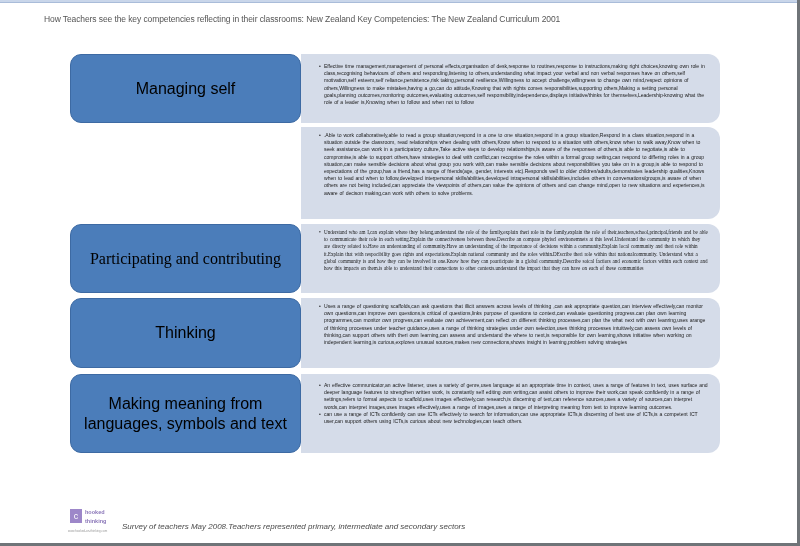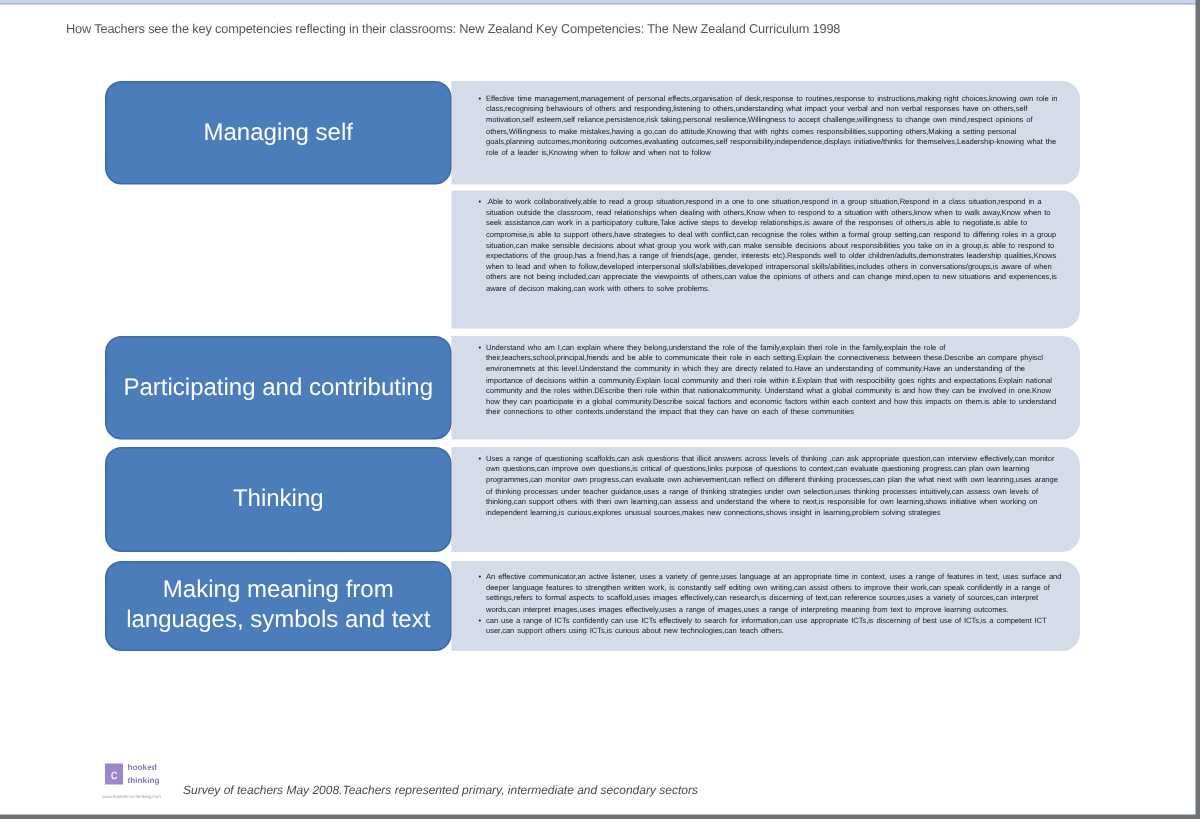--- a/index.html
+++ b/index.html
@@ -38,21 +38,21 @@
     }
     .panel .bullet { display: flex; }
     .panel .bullet-dot { width: 5px; flex: 0 0 5px; }
     .panel .bullet-text { flex: 1; word-spacing: 0.6px; }
 
     .label-box {
       position: absolute; left: 0; top: 0; bottom: 0; width: 231px;
       background: #4b7dba;
       border: 1px solid #3d6aa3;
       border-radius: 11px;
-      color: #ffffff;
+      color: #000000;
       font-size: 16px; line-height: 20px;
       display: flex; align-items: center; justify-content: center;
       text-align: center;
       padding: 0 4px;
       z-index: 2;
     }
 
     .footer-logo {
       position: absolute; left: 68px; top: 505px; width: 50px; height: 34px;
     }
@@ -69,21 +69,21 @@
       font-size: 8px; font-style: italic; color: #4a4a4a; white-space: nowrap;
     }
   </style>
 </head>
 <body>
 
 <div class="top-strip"></div>
 <div class="right-edge"></div>
 <div class="bottom-edge"></div>
 
-<div class="page-title">How Teachers see the key competencies reflecting in their classrooms: New Zealand Key Competencies: The New Zealand Curriculum 1998</div>
+<div class="page-title">How Teachers see the key competencies reflecting in their classrooms: New Zealand Key Competencies: The New Zealand Curriculum 2001</div>
 
 <div class="row" style="top:54px; height:69px;">
   <div class="label-box">
     <span>Managing self</span>
   </div>
   <div class="panel" style="padding-top:9px;">
     <div class="bullet">
       <span class="bullet-dot">•</span>
       <span class="bullet-text">Effective time management,management of personal effects,organisation of desk,response to routines,response to instructions,making right choices,knowing own role in class,recognising behaviours of others and responding,listening to others,understanding what impact your verbal and non verbal responses have on others,self motivation,self esteem,self reliance,persistence,risk taking,personal resilience,Willingness to accept challenge,willingness to change own mind,respect opinions of others,Willingness to make mistakes,having a go,can do attitude,Knowing that with rights comes responsibilities,supporting others,Making a setting personal goals,planning outcomes,monitoring outcomes,evaluating outcomes,self responsibility,independence,displays initiative/thinks for themselves,Leadership-knowing what the role of a leader is,Knowing when to follow and when not to follow</span>
     </div>
@@ -92,21 +92,21 @@
 
 <div class="row" style="top:127px; height:92px;">
   <div class="panel">
     <div class="bullet">
       <span class="bullet-dot">•</span>
       <span class="bullet-text">.Able to work collaboratively,able to read a group situation,respond in a one to one situation,respond in a group situation,Respond in a class situation,respond in a situation outside the classroom, read relationships when dealing with others,Know when to respond to a situation with others,know when to walk away,Know when to seek assistance,can work in a participatory culture,Take active steps to develop relationships,is aware of the responses of others,is able to negotiate,is able to compromise,is able to support others,have strategies to deal with conflict,can recognise the roles within a formal group setting,can respond to differing roles in a group situation,can make sensible decisions about what group you work with,can make sensible decisions about responsibilities you take on in a group,is able to respond to expectations of the group,has a friend,has a range of friends(age, gender, interests etc).Responds well to older children/adults,demonstrates leadership qualities,Knows when to lead and when to follow,developed interpersonal skills/abilities,developed intrapersonal skills/abilities,includes others in conversations/groups,is aware of when others are not being included,can appreciate the viewpoints of others,can value the opinions of others and can change mind,open to new situations and experiences,is aware of decison making,can work with others to solve problems.</span>
     </div>
   </div>
 </div>
 
-<div class="row" style="top:224px; height:69px;">
+<div class="row" style="top:224px; height:69px;font-family:Liberation Serif, serif;">
   <div class="label-box">
     <span>Participating and contributing</span>
   </div>
   <div class="panel">
     <div class="bullet">
       <span class="bullet-dot">•</span>
       <span class="bullet-text">Understand who am I,can explain where they belong,understand the role of the family,explain theri role in the family,explain the role of their,teachers,school,principal,friends and be able to communicate their role in each setting.Explain the connectiveness between these.Describe an compare phyiscl environemnets at this level.Understand the community in which they are directy related to.Have an understanding of community.Have an understanding of the importance of decisions within a community.Explain local community and theri role within it.Explain that with respocibility goes rights and expectations.Explain national community and the roles within.DEscribe theri role within that nationalcommunity. Understand what a global community is and how they can be involved in one.Know how they can poarticipate in a global community.Describe soical factiors and economic factors within each context and how this impacts on them.is able to understand their connections to other contexts.understand the impact that they can have on each of these communities</span>
     </div>
   </div>
 </div>
@@ -116,21 +116,21 @@
     <span>Thinking</span>
   </div>
   <div class="panel">
     <div class="bullet">
       <span class="bullet-dot">•</span>
       <span class="bullet-text">Uses a range of questioning scaffolds,can ask questions that illicit answers across levels of thinking ,can ask appropriate question,can interview effectively,can monitor own questions,can improve own questions,is critical of questions,links purpose of questions to context,can evaluate questioning progress.can plan own learning programmes,can monitor own progress,can evaluate own achievement,can reflect on different thinking processes,can plan the what next with own leanring,uses arange of thinking processes under teacher guidance,uses a range of thinking strategies under own selection,uses thinking processes intuitively,can assess own levels of thinking,can support others with theri own learning,can assess and understand the where to next,is responsible for own learning,shows initiative when working on independent learning,is curious,explores unusual sources,makes new connections,shows insight in learning,problem solving strategies</span>
     </div>
   </div>
 </div>
 
-<div class="row" style="top:374px; height:60px;">
+<div class="row" style="top:374px; height:79px;">
   <div class="label-box">
     <span>Making meaning from languages, symbols and text</span>
   </div>
   <div class="panel" style="padding-top:8px;">
     <div class="bullet">
       <span class="bullet-dot">•</span>
       <span class="bullet-text">An effective communicator,an active listener, uses a variety of genre,uses language at an appropriate time in context, uses a range of features in text, uses surface and deeper language features to strengthen written work, is constantly self editing own writing,can assist others to improve their work,can speak confidently in a range of settings,refers to formal aspects to scaffold,uses images effectively,can research,is discerning of text,can reference sources,uses a variety of sources,can interpret words,can interpret images,uses images effectively,uses a range of images,uses a range of interpreting meaning from text to improve learning outcomes.</span>
     </div>
     <div class="bullet">
       <span class="bullet-dot">•</span>

